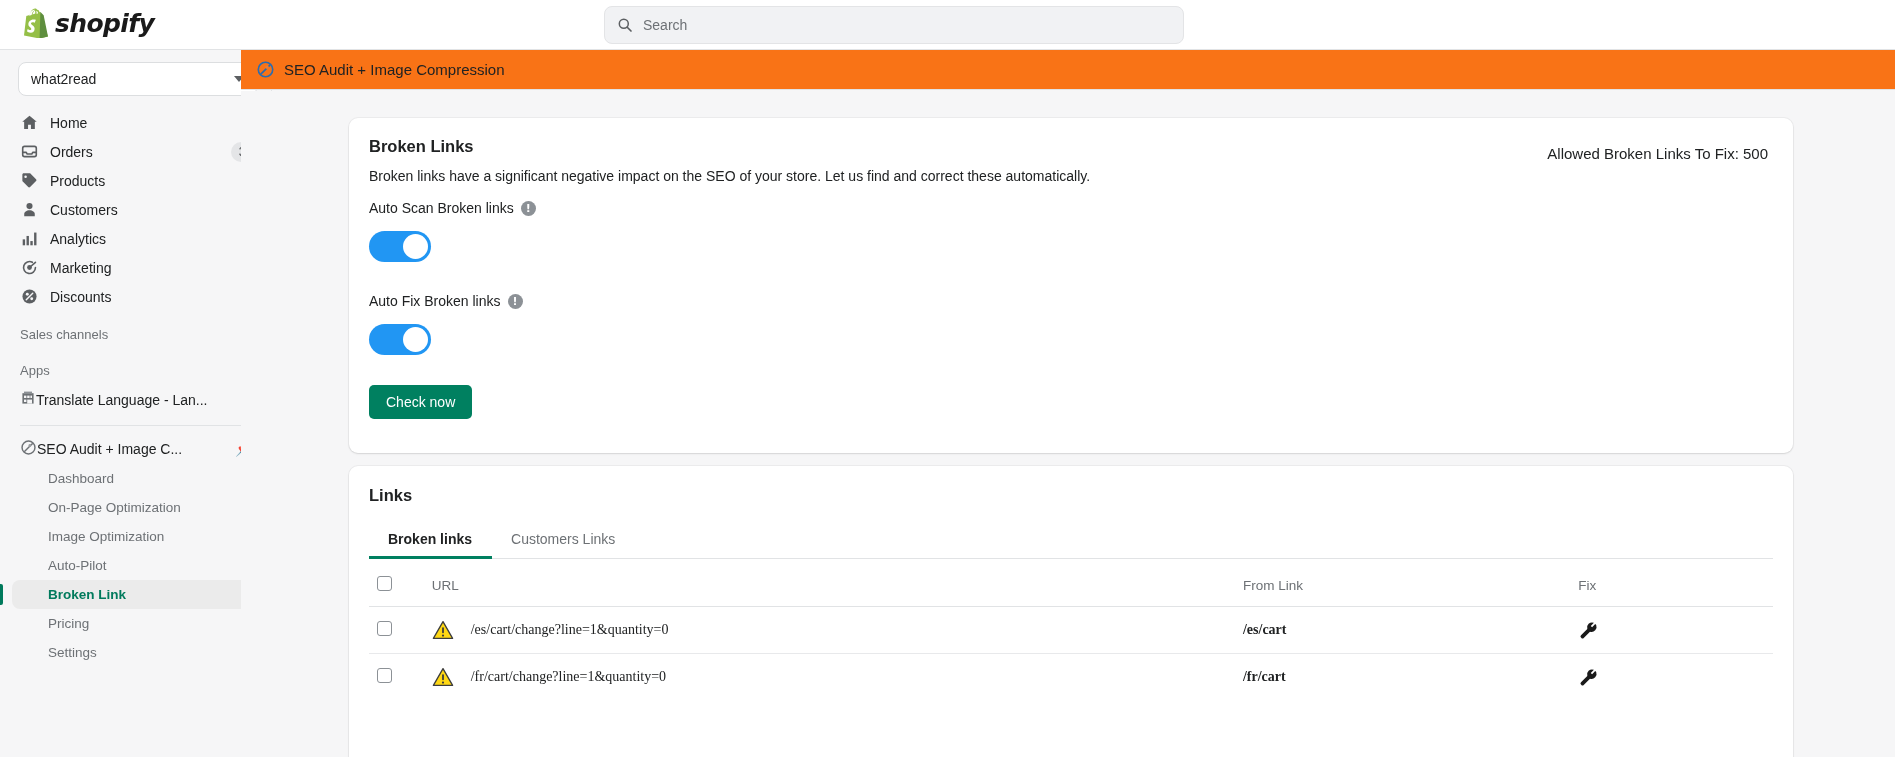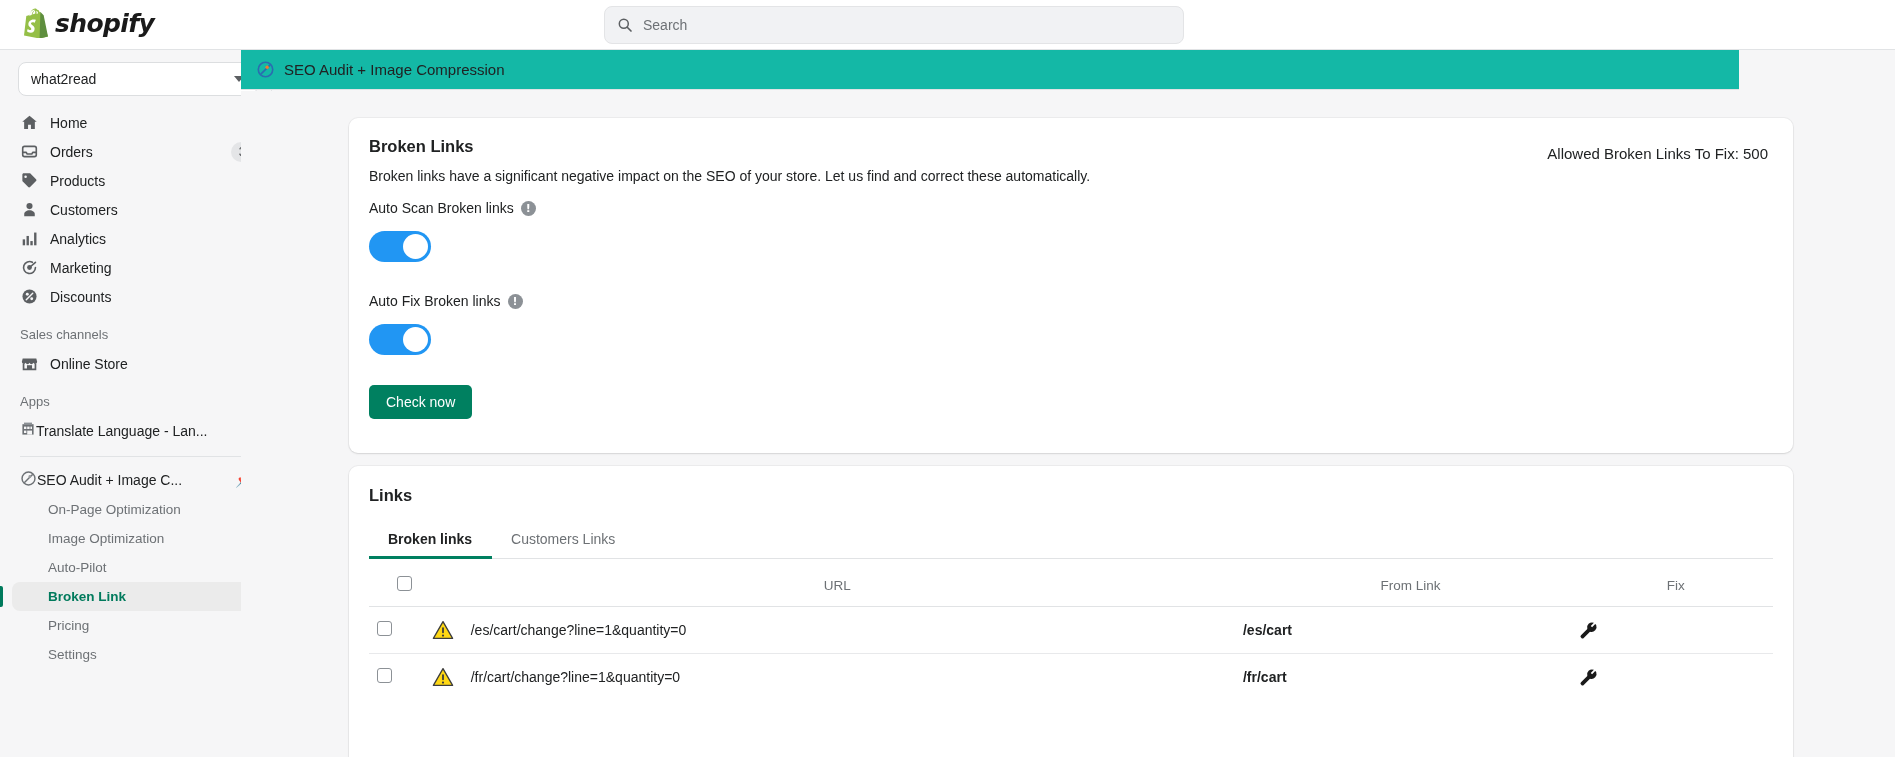--- a/index.html
+++ b/index.html
@@ -114,22 +114,22 @@
   .subnav.active::before {
     content: ""; position: absolute;
     left: -12px; top: 4px;
     width: 3px; height: 21px;
     background: #007a5c; border-radius: 0 2px 2px 0;
   }
 
   
   .app-header {
     position: absolute; left: 241px; top: 50px;
-    width: 1498px; height: 40px;
-    background: #14b8a6;
+    width: 1654px; height: 40px;
+    background: #f97316;
     border-bottom: 1px solid #e1e3e5;
     display: flex; align-items: center;
     padding-left: 15px;
   }
   .app-header .app-ico { width: 19px; height: 19px; margin-right: 9px; }
   .app-header-title { font-size: 15px; color: #202223; }
 
   
   .main {
     position: absolute; left: 241px; top: 91px;
@@ -189,27 +189,28 @@
     font-size: 14px; color: #6d7175;
     cursor: pointer;
     border-bottom: 3px solid transparent;
     margin-bottom: -1px;
   }
   .tab.active { color: #202223; font-weight: 600; border-bottom-color: #008060; }
 
   
   table.links { width: 100%; border-collapse: collapse; table-layout: fixed; }
   table.links th {
-    text-align: center; font-size: 13.5px; font-weight: 400; color: #6d7175;
+    text-align: left; font-size: 13.5px; font-weight: 400; color: #6d7175;
     padding: 12px 0 12px 0; border-bottom: 1px solid #e1e3e5;
   }
   table.links td {
     font-size: 14px; color: #202223;
     padding: 13px 0; border-bottom: 1px solid #e8e9eb;
     vertical-align: middle;
+    font-family: Liberation Serif, serif;
   }
   table.links tr:last-child td { border-bottom: none; }
   .col-chk  { width: 58px; padding-left: 8px !important; }
   .col-url  { width: 750px; }
   .col-from { width: 310px; }
   .col-fix  { width: 180px; }
   .chk {
     width: 15px; height: 15px;
     border: 1px solid #8c9196; border-radius: 3px;
     background: #ffffff; display: inline-block; cursor: pointer;
@@ -318,30 +319,20 @@
           <line x1="13.8" y1="6.2" x2="6.2" y2="13.8" stroke="#f6f6f7" stroke-width="1.7" stroke-linecap="round"></line>
         </svg>
     </span>
     <span class="nav-label">Discounts</span>
   </div>
 
   <div class="section-head">
     <span class="section-title">Sales channels</span>
     <span class="chev-right">›</span>
   </div>
-  <div class="nav-item">
-    <span class="ico">
-      <svg width="17" height="17" viewBox="0 0 20 20">
-          <path d="M2 4h16l1 4a2.4 2.4 0 01-4.5 1.2A2.4 2.4 0 0110 9.2a2.4 2.4 0 01-4.5 0A2.4 2.4 0 011 8z" fill="#5c5f62"></path>
-          <path d="M3 10v7h14v-7" fill="none" stroke="#5c5f62" stroke-width="2"></path>
-          <rect x="7" y="12" width="6" height="5" fill="#5c5f62"></rect>
-        </svg>
-    </span>
-    <span class="nav-label">Online Store</span>
-  </div>
 
   <div class="section-head">
     <span class="section-title">Apps</span>
     <span class="chev-right">›</span>
   </div>
   <div class="app-item">
     <span class="ico">
       <svg width="16" height="16" viewBox="0 0 20 20">
           <rect x="3" y="4" width="14" height="13" fill="#6d7175"></rect>
           <rect x="5" y="2" width="10" height="2.5" fill="#8c9196"></rect>
@@ -362,20 +353,23 @@
       <svg width="17" height="17" viewBox="0 0 20 20">
           <circle cx="10" cy="10" r="7.6" fill="none" stroke="#6d7175" stroke-width="1.7"></circle>
           <path d="M5.6 14.4L14.4 5.6" stroke="#6d7175" stroke-width="1.7" stroke-linecap="round"></path>
           <circle cx="11.7" cy="7.6" r="1.7" fill="#9a9da0"></circle>
         </svg>
     </span>
     <span class="nav-label">SEO Audit + Image C...</span>
     <span class="pin">📌</span>
   </div>
 
+  <div class="subnav">
+    <span>Dashboard</span>
+  </div>
   <div class="subnav">
     <span>On-Page Optimization</span>
   </div>
   <div class="subnav">
     <span>Image Optimization</span>
   </div>
   <div class="subnav">
     <span>Auto-Pilot</span>
   </div>
   <div class="subnav active">

